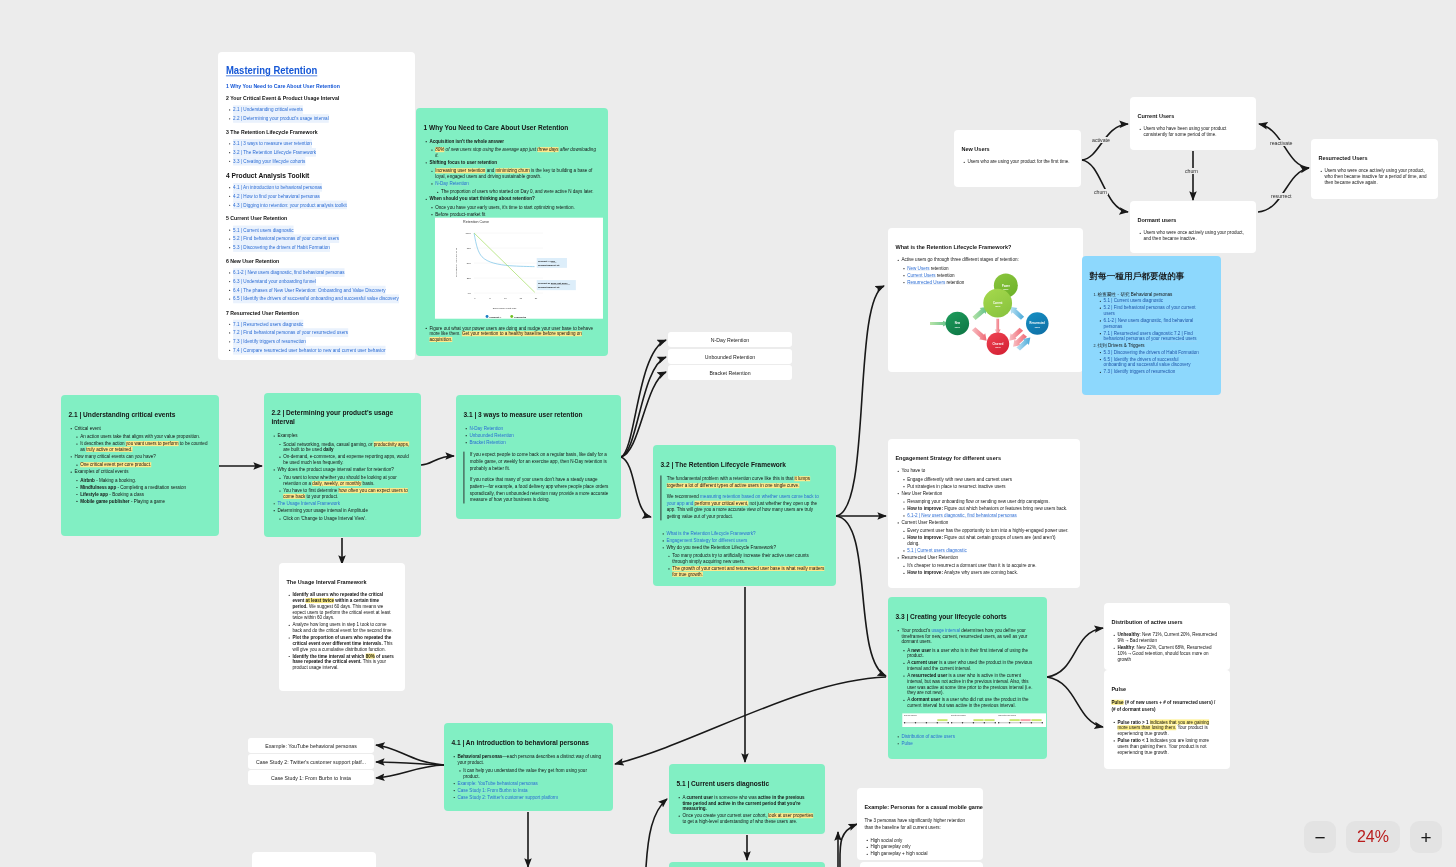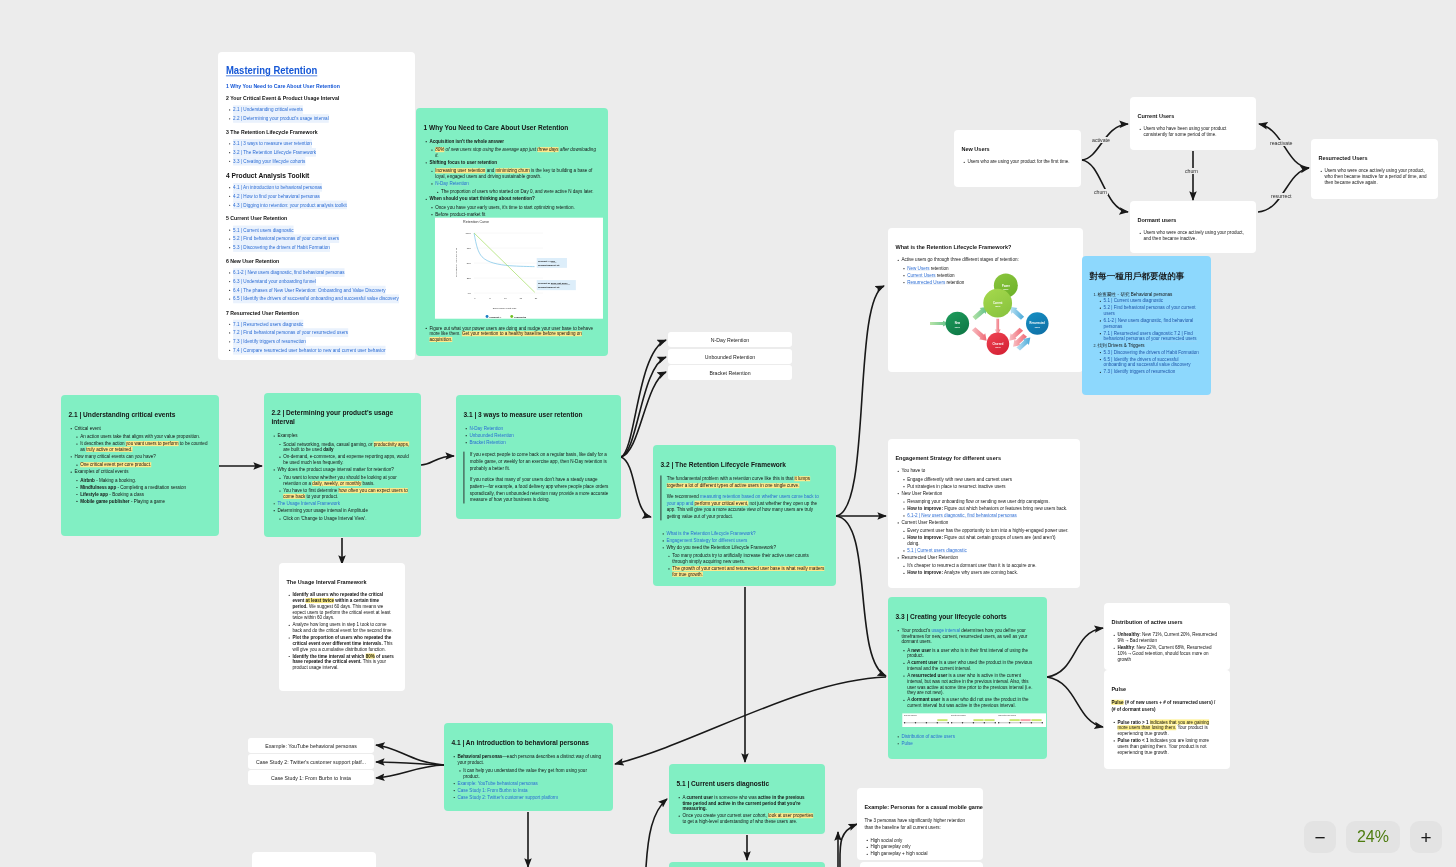--- a/index.html
+++ b/index.html
@@ -60,21 +60,21 @@
   .blue .bd .olist{padding-left:34px;}
   .blue .bd .olist>li{font-weight:400;margin-bottom:3px;}
   .blue .bd .olist>li>ul{margin-top:4px;}
   .bd .olist{list-style:decimal;padding-left:30px;}
 
   svg.edges{position:absolute;left:0;top:0;width:1456px;height:867px;pointer-events:none;overflow:visible;}
   .zoomctl{position:absolute;right:14px;bottom:14px;display:flex;align-items:center;gap:10px;}
   .zbtn{width:32px;height:32px;border-radius:9px;background:#e3e3e3;display:flex;
         align-items:center;justify-content:center;font-size:19px;color:#1b1b1b;line-height:1;}
   .zval{height:32px;border-radius:9px;background:#e3e3e3;display:flex;
-        align-items:center;justify-content:center;font-size:16px;color:#4d7c0f;padding:0 11px;}
+        align-items:center;justify-content:center;font-size:16px;color:#b91c1c;padding:0 11px;}
 </style>
 </head>
 <body>
 
 <svg class="edges" id="edges" viewBox="0 0 1456 867">
   <defs>
     <marker id="ah" markerWidth="6" markerHeight="5" refX="5.4" refY="2.5" orient="auto" markerUnits="strokeWidth">
       <path d="M0,0.15 L6,2.5 L0,4.85 L1.1,2.5 Z" fill="#181818"></path>
     </marker>
   </defs>
@@ -597,21 +597,21 @@
         </div>
       </div>
     </div>
     <div class="card white" style="left: 252px; top: 852px; width: 124px; height: 40px;">
       <div class="sc" style="width: 516.667px;">
         <div class="bd" style="padding: 0px 46px 0px 31px;">
           <h4 style="padding-top: 61px;">Example: Sprout behavioral personas</h4>
         </div>
       </div>
     </div>
-    <div class="card blue" style="left: 1082px; top: 256px; width: 129px; height: 139px;">
+    <div class="card blue" style="left: 1082px; top: 256px; width: 139px; height: 139px;">
       <div class="sc" style="width: 537.5px;">
         <div class="bd" style="padding: 0px 46px 0px 31px;">
           <h3 class="zh" style="padding-top: 61px;">對每一種用戶都要做的事</h3>
           <div class="gap"></div>
           <ol class="olist">
             <li><span>檢查屬性・研究 Behavioral personas</span><ul>
                 <li><span><span class="lk">5.1 | Current users diagnostic</span></span></li>
                 <li><span><span class="lk">5.2 | Find behavioral personas of your current users</span></span></li>
                 <li><span><span class="lk">6.1-2 | New users diagnostic, find behavioral personas</span></span></li>
                 <li><span><span class="lk">7.1 | Resurrected users diagnostic 7.2 | Find behavioral personas of your resurrected users</span></span></li>

